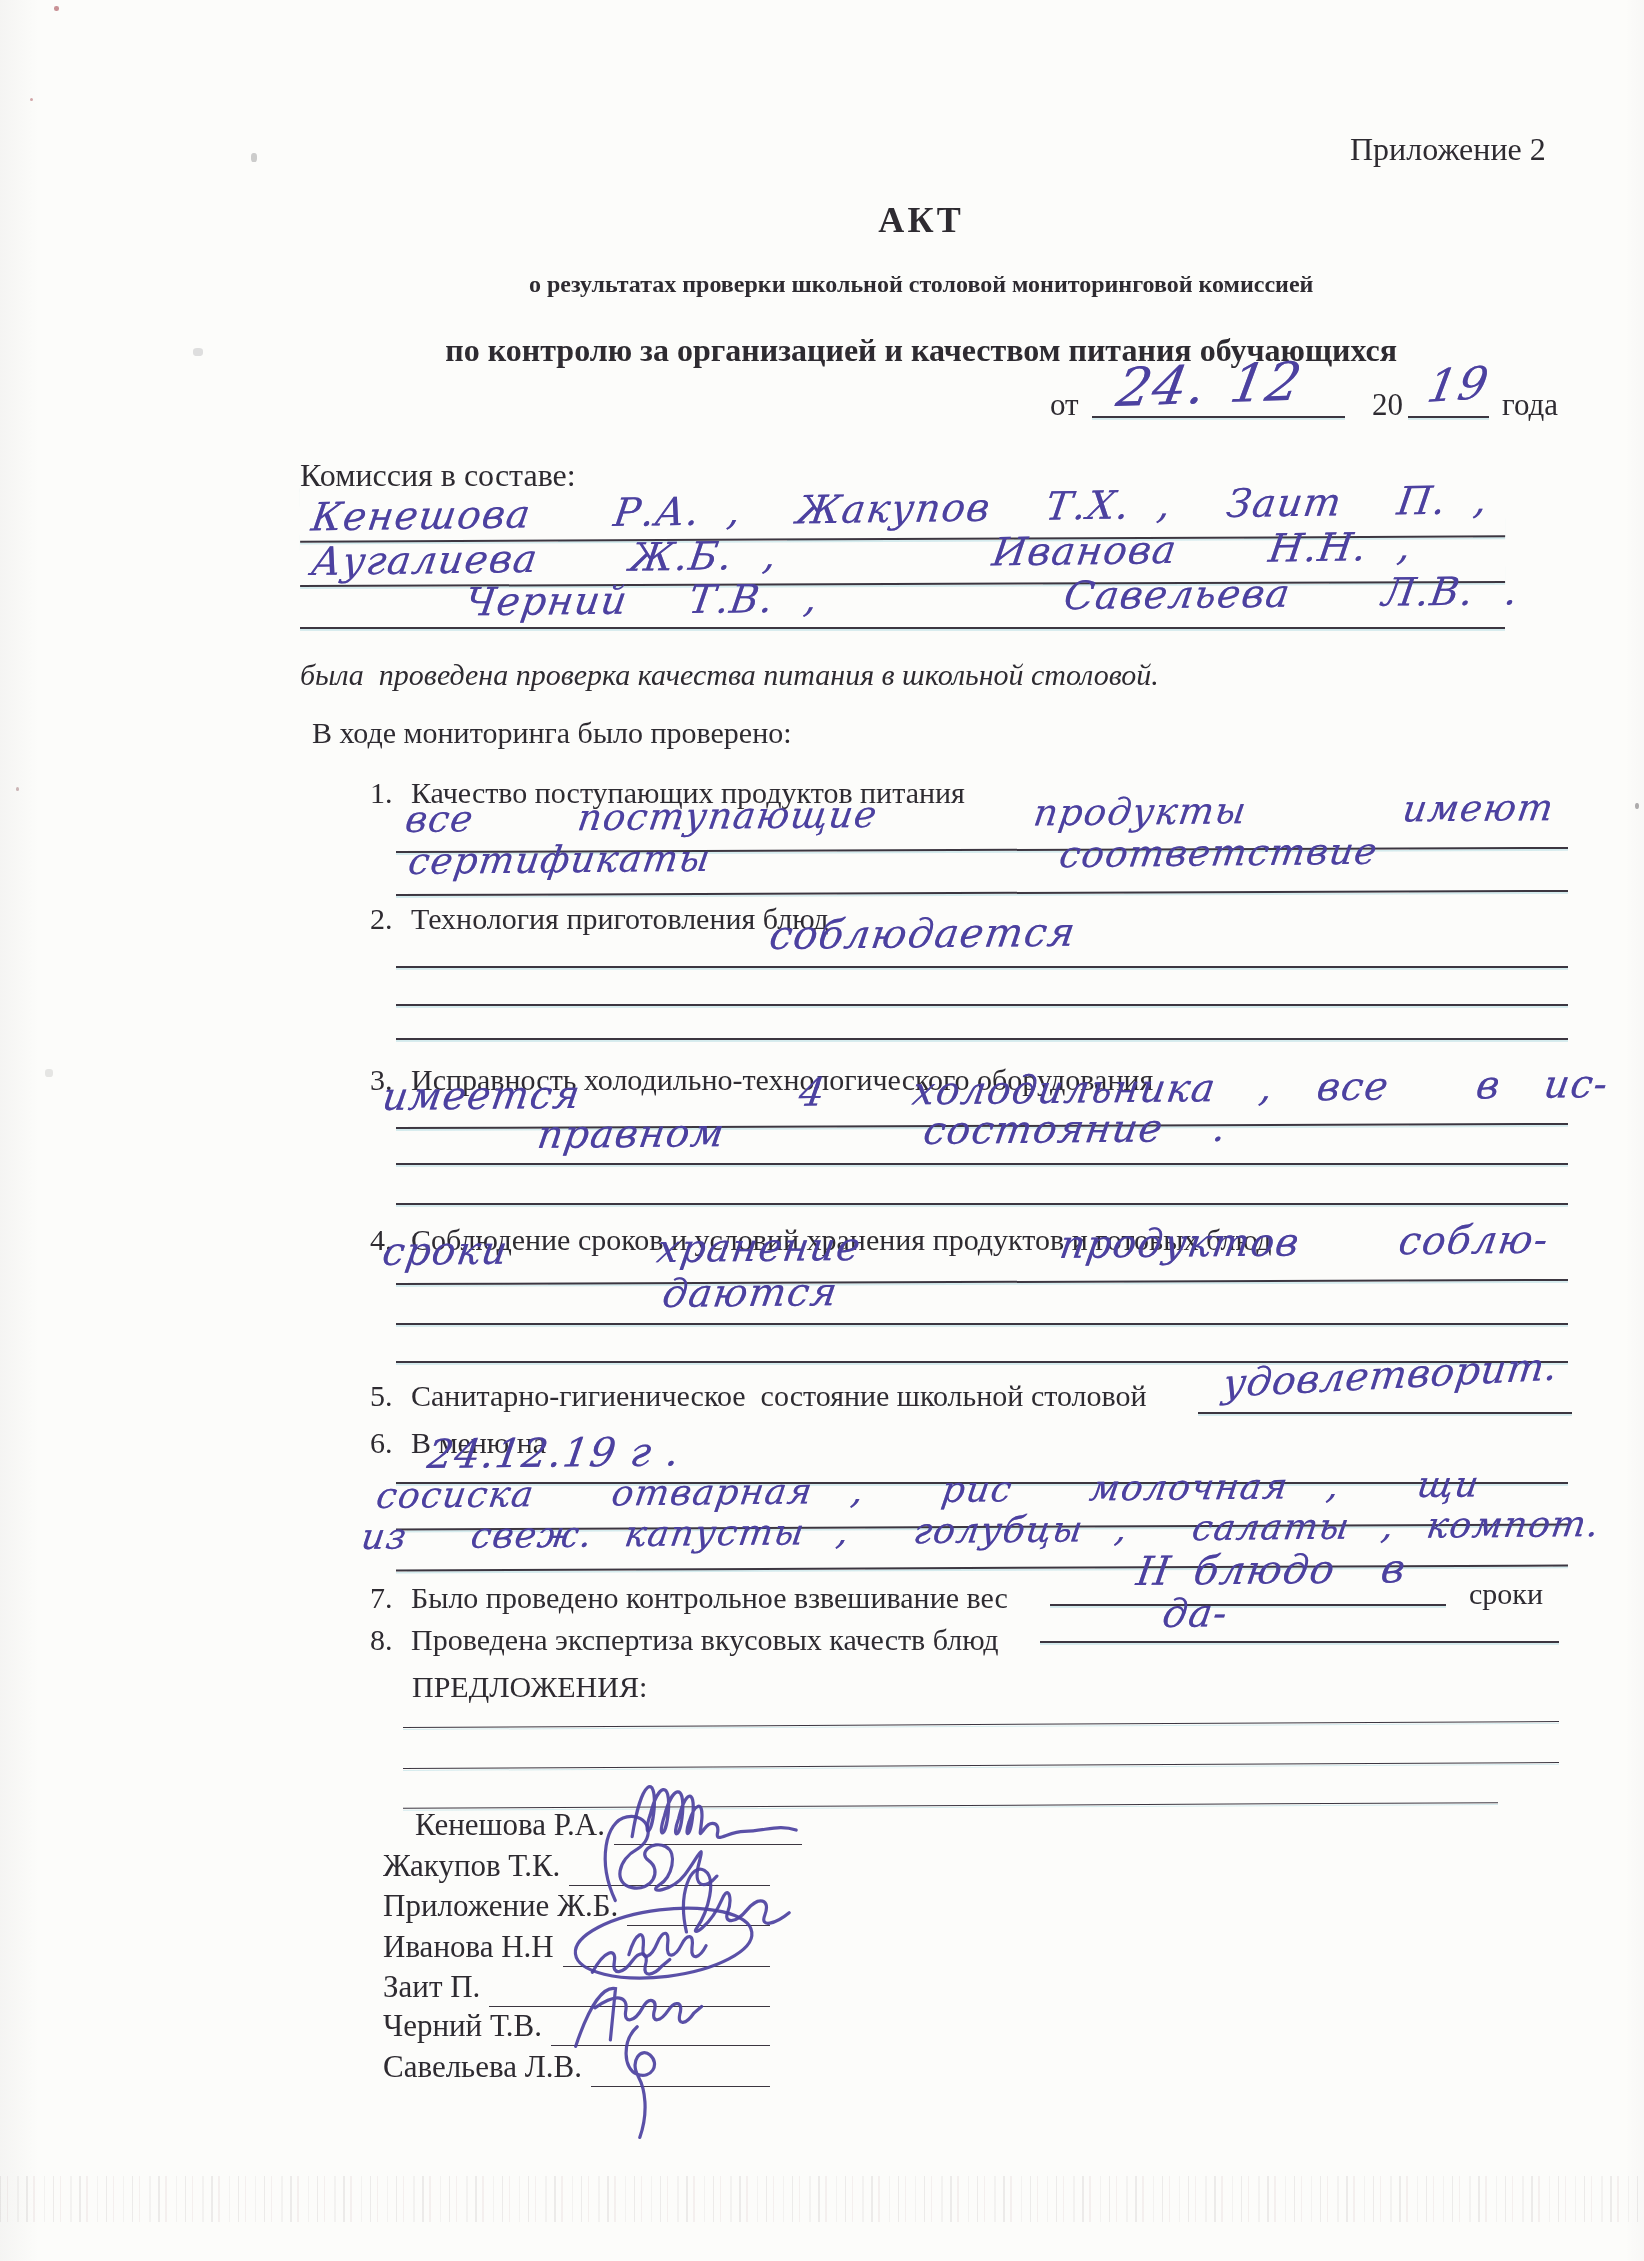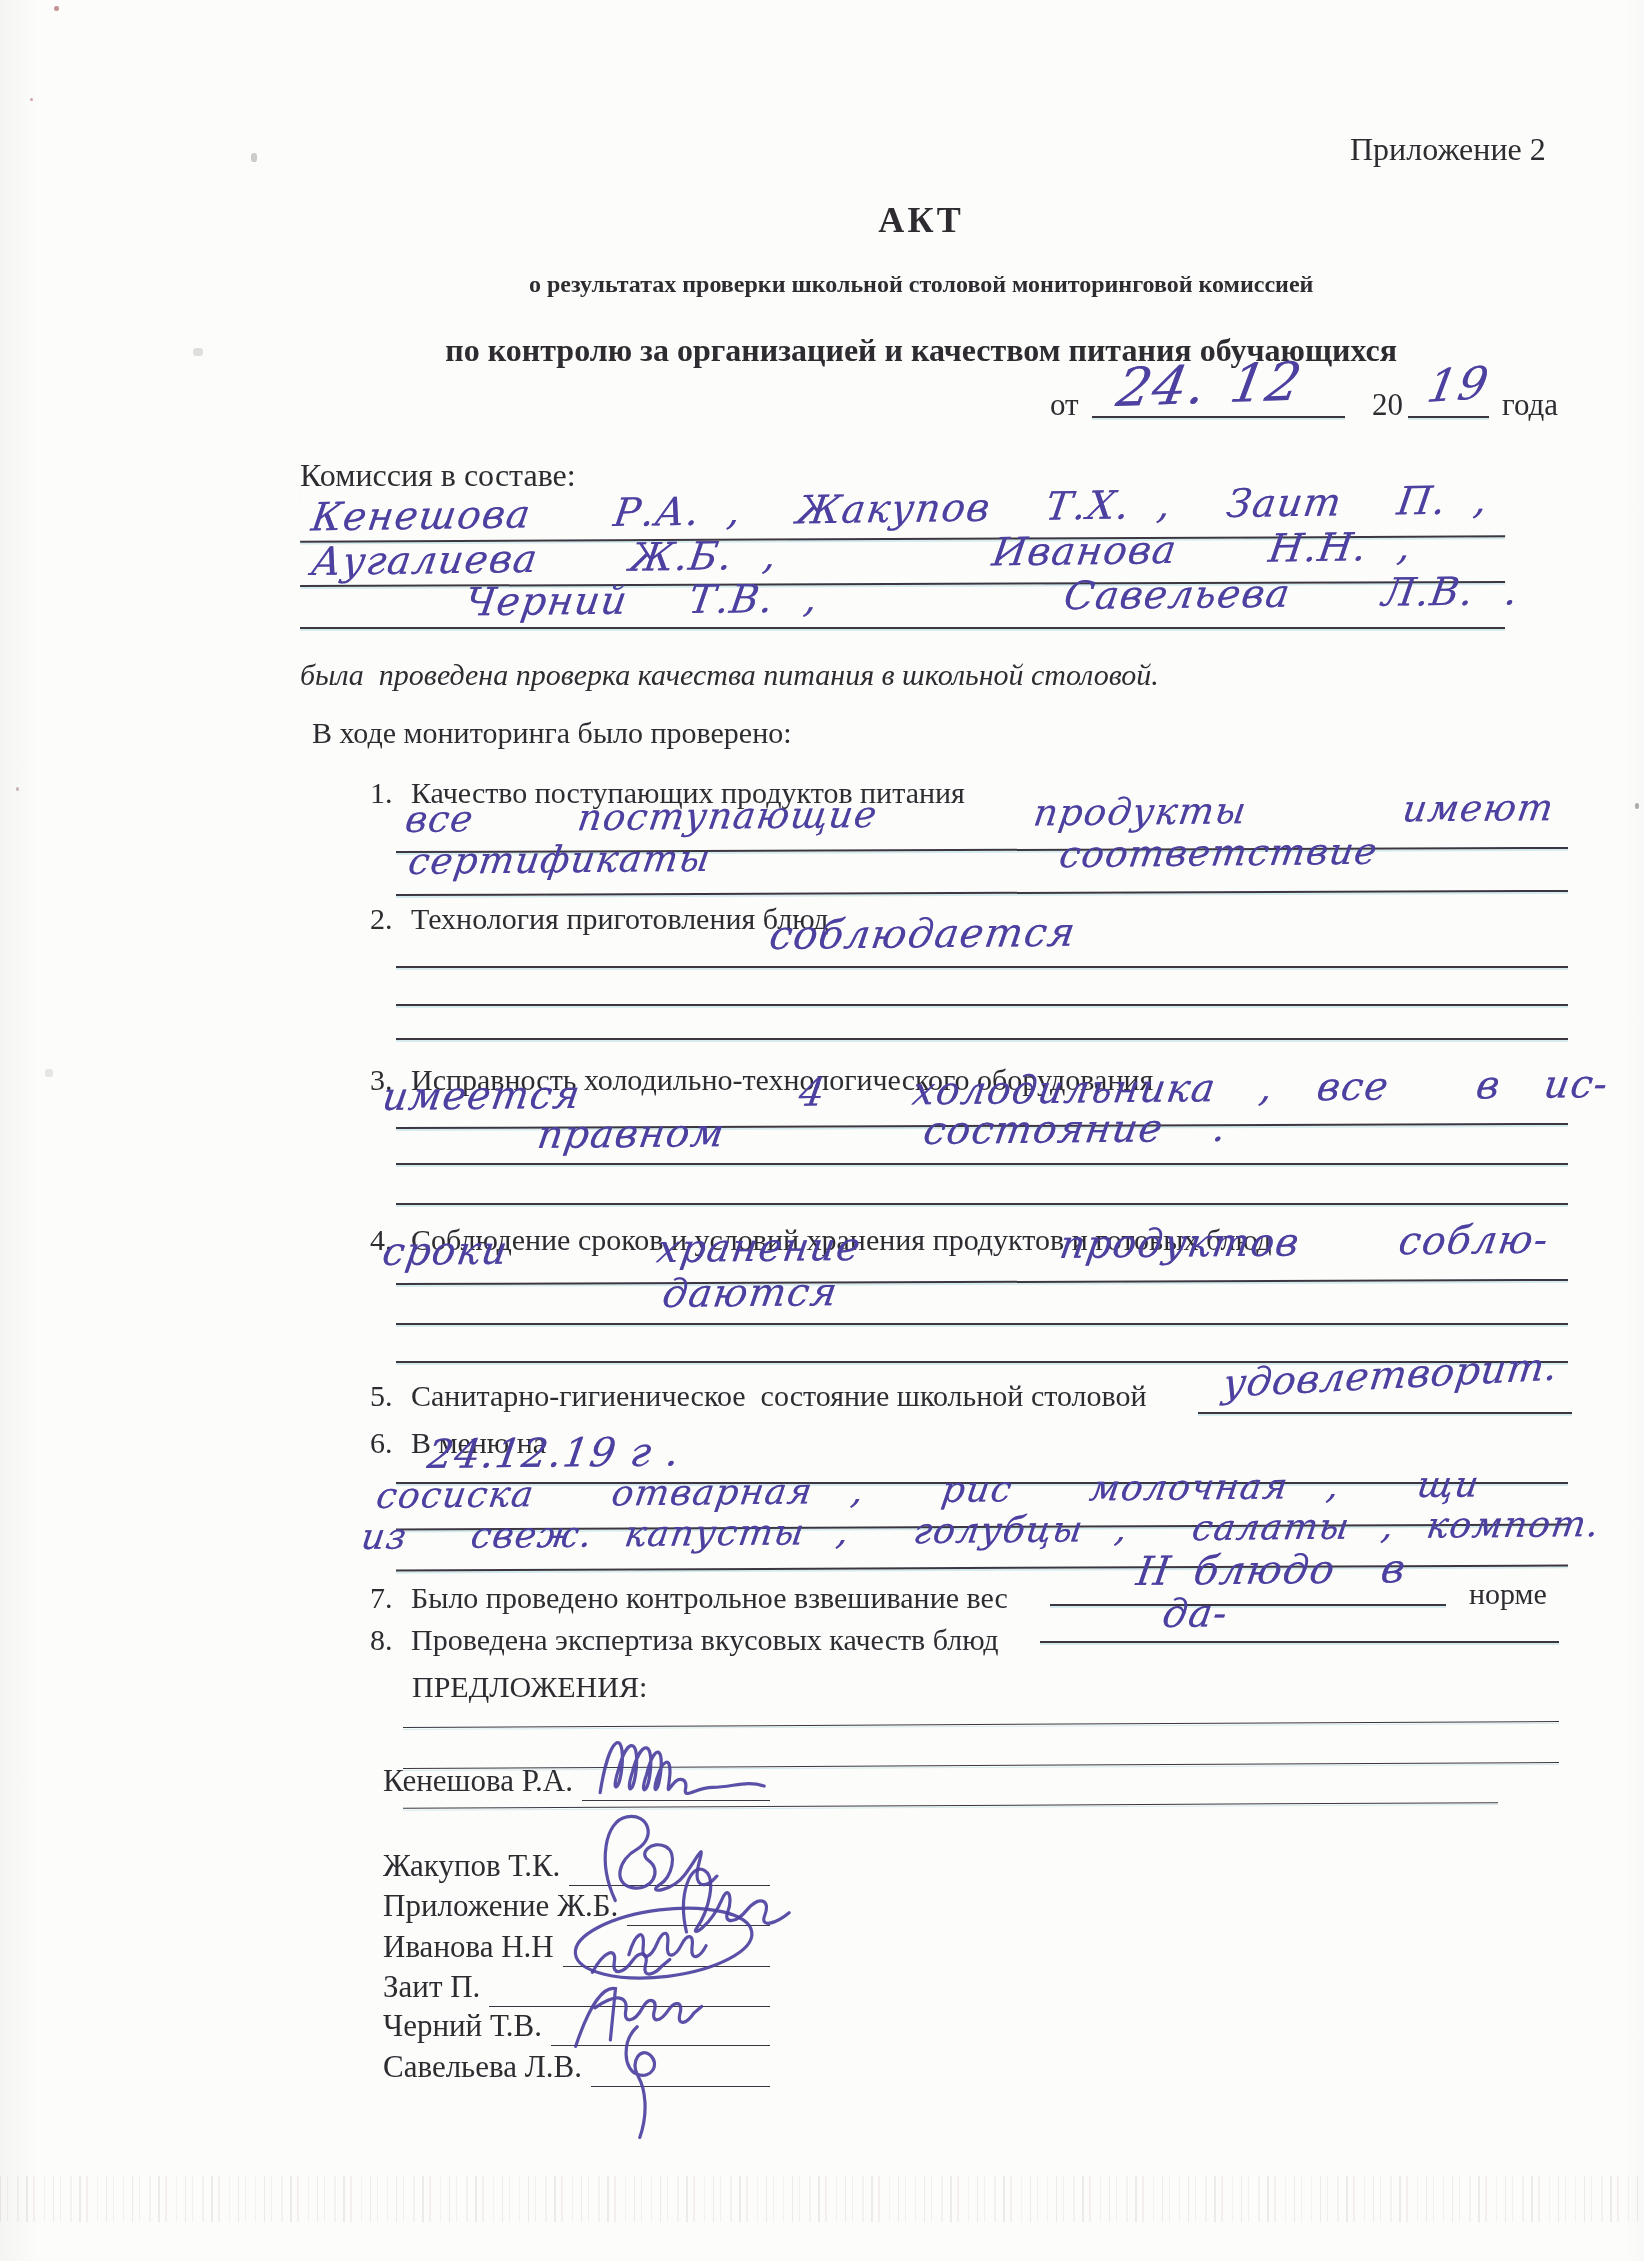--- a/index.html
+++ b/index.html
@@ -157,35 +157,35 @@
   <div class="hw" style="left:374px;top:1478px;font-size:36px;word-spacing:26px;">сосиска  отварная ,  рис  молочная ,  щи</div>
   <div class="rule" style="left:396px;top:1567px;width:1172px;transform:rotate(-0.25deg);"></div>
   <div class="hw" style="left:359px;top:1519px;font-size:36px;word-spacing:19.3px;">из  свеж. капусты ,  голубцы ,  салаты , компот.</div>
 
   <div class="item" style="top:1581px;">
     <span class="num">7.</span>
     <span class="lbl">Было проведено контрольное взвешивание вес</span>
   </div>
   <div class="rule" style="left:1050px;top:1604px;width:396px;"></div>
   <div class="hw" style="left:1134px;top:1551px;font-size:40px;word-spacing:9px;">II блюдо  в</div>
-  <div class="print" style="left:1469px;top:1577px;font-size:30px;">норме</div>
+  <div class="print" style="left:1469px;top:1577px;font-size:30px;">сроки</div>
 
   <div class="item" style="top:1623px;">
     <span class="num">8.</span>
     <span class="lbl">Проведена экспертиза вкусовых качеств блюд</span>
   </div>
   <div class="rule" style="left:1040px;top:1641px;width:519px;"></div>
   <div class="hw" style="left:1160px;top:1594px;font-size:39px;">да-</div>
 
   <div class="print" style="left:412px;top:1670px;font-size:30px;">ПРЕДЛОЖЕНИЯ:</div>
   <div class="rule rule-thin" style="left:403px;top:1724px;width:1156px;transform:rotate(-0.3deg);"></div>
   <div class="rule rule-thin" style="left:403px;top:1765px;width:1156px;transform:rotate(-0.3deg);"></div>
   <div class="rule rule-thin" style="left:403px;top:1805px;width:1095px;transform:rotate(-0.3deg);"></div>
 
-  <div class="sig-row" style="top:1760px;">
+  <div class="sig-row" style="top:1804px;margin-left:32px;">
     <span class="name">Кенешова Р.А.</span>
     <span class="line">
       <svg class="sig-svg" style="left:13px;bottom:-11.6px;" width="213" height="97" viewBox="0 0 330 150">
         <path d="M8,120 C22,30 46,22 42,78 C38,120 24,122 36,86 C48,38 68,32 64,82 C60,124 46,124 58,88 C70,42 90,36 86,84 C82,126 68,124 80,92 C90,50 106,44 102,86 C98,124 88,122 96,98 C104,70 118,62 116,92 C114,116 110,122 120,108 C130,94 144,98 140,116 C138,130 158,112 182,112 C214,112 234,100 262,110"></path>
       </svg>
     </span>
   </div>
   <div class="sig-row" style="top:1845px;">
     <span class="name">Жакупов Т.К.</span>
     <span class="line">

